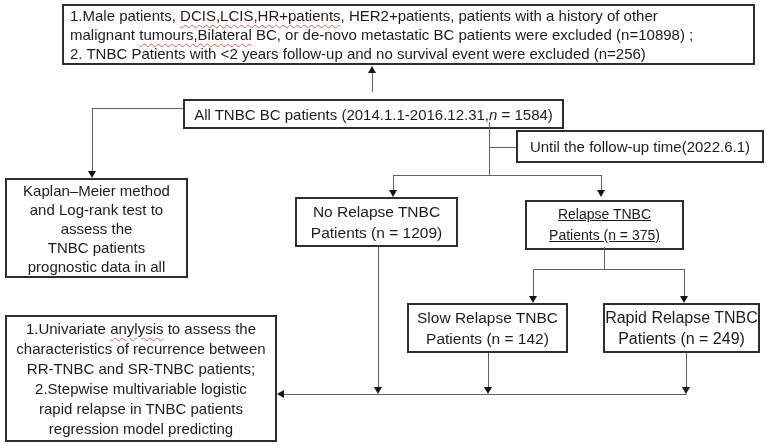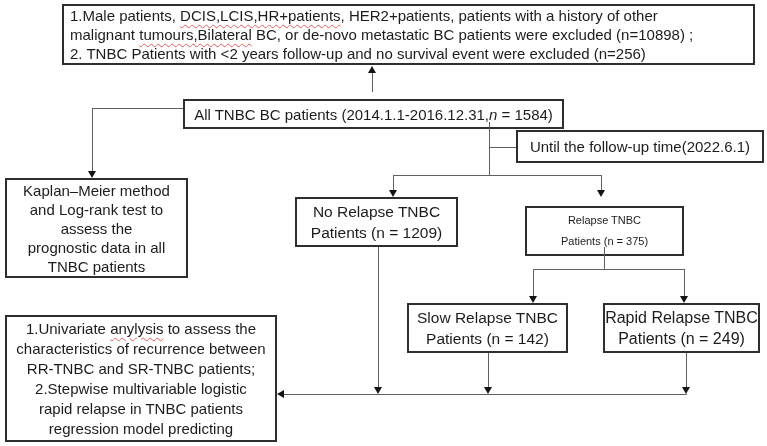--- a/index.html
+++ b/index.html
@@ -33,21 +33,21 @@
   
   #box-exclusion{left:62px;top:4px;width:693px;height:61px;font-size:15px;line-height:19px;padding:2px 6px;}
   
   #box-cohort{left:183px;top:92px;width:381px;height:30px;font-size:15px;margin-top:7px;}
   
   #box-followup{left:516px;top:130px;width:248px;height:33px;font-size:15px;}
   
   #box-km{left:5px;top:178px;width:183px;height:100px;font-size:15px;line-height:19px;}
   
   #box-norelapse{left:295px;top:197px;width:163px;height:50px;font-size:15.5px;line-height:21px;}
-  #box-relapse{left:525px;top:206px;width:159px;height:50px;font-size:11px;line-height:21px;}
+  #box-relapse{left:525px;top:200px;width:159px;height:50px;font-size:14px;line-height:21px;text-decoration:underline;}
   #box-slow{left:407px;top:303px;width:161px;height:50px;font-size:15.5px;line-height:21px;}
   #box-rapid{left:603px;top:303px;width:157px;height:50px;font-size:16px;line-height:21px;}
   
   #box-analysis{left:5px;top:315px;width:272px;height:127px;font-size:15px;line-height:20px;}
   
   .hline,.vline{position:absolute;background:#616161;}
   .hline{height:1px;}
   .vline{width:1px;}
   
   .ah{position:absolute;width:0;height:0;}
@@ -72,22 +72,22 @@
   </div>
 
   <div class="box center" id="box-followup">
     <div class="ln">Until the follow-up time(2022.6.1)</div>
   </div>
 
   <div class="box center" id="box-km">
     <div class="ln">Kaplan–Meier method</div>
     <div class="ln">and Log-rank test to</div>
     <div class="ln">assess the</div>
+    <div class="ln">TNBC patients</div>
     <div class="ln">prognostic data in all</div>
-    <div class="ln">TNBC patients</div>
   </div>
 
   <div class="box center" id="box-norelapse">
     <div class="ln">No Relapse TNBC</div>
     <div class="ln">Patients  (n = 1209)</div>
   </div>
 
   <div class="box center" id="box-relapse">
     <div class="ln">Relapse TNBC</div>
     <div class="ln">Patients  (n = 375)</div>

